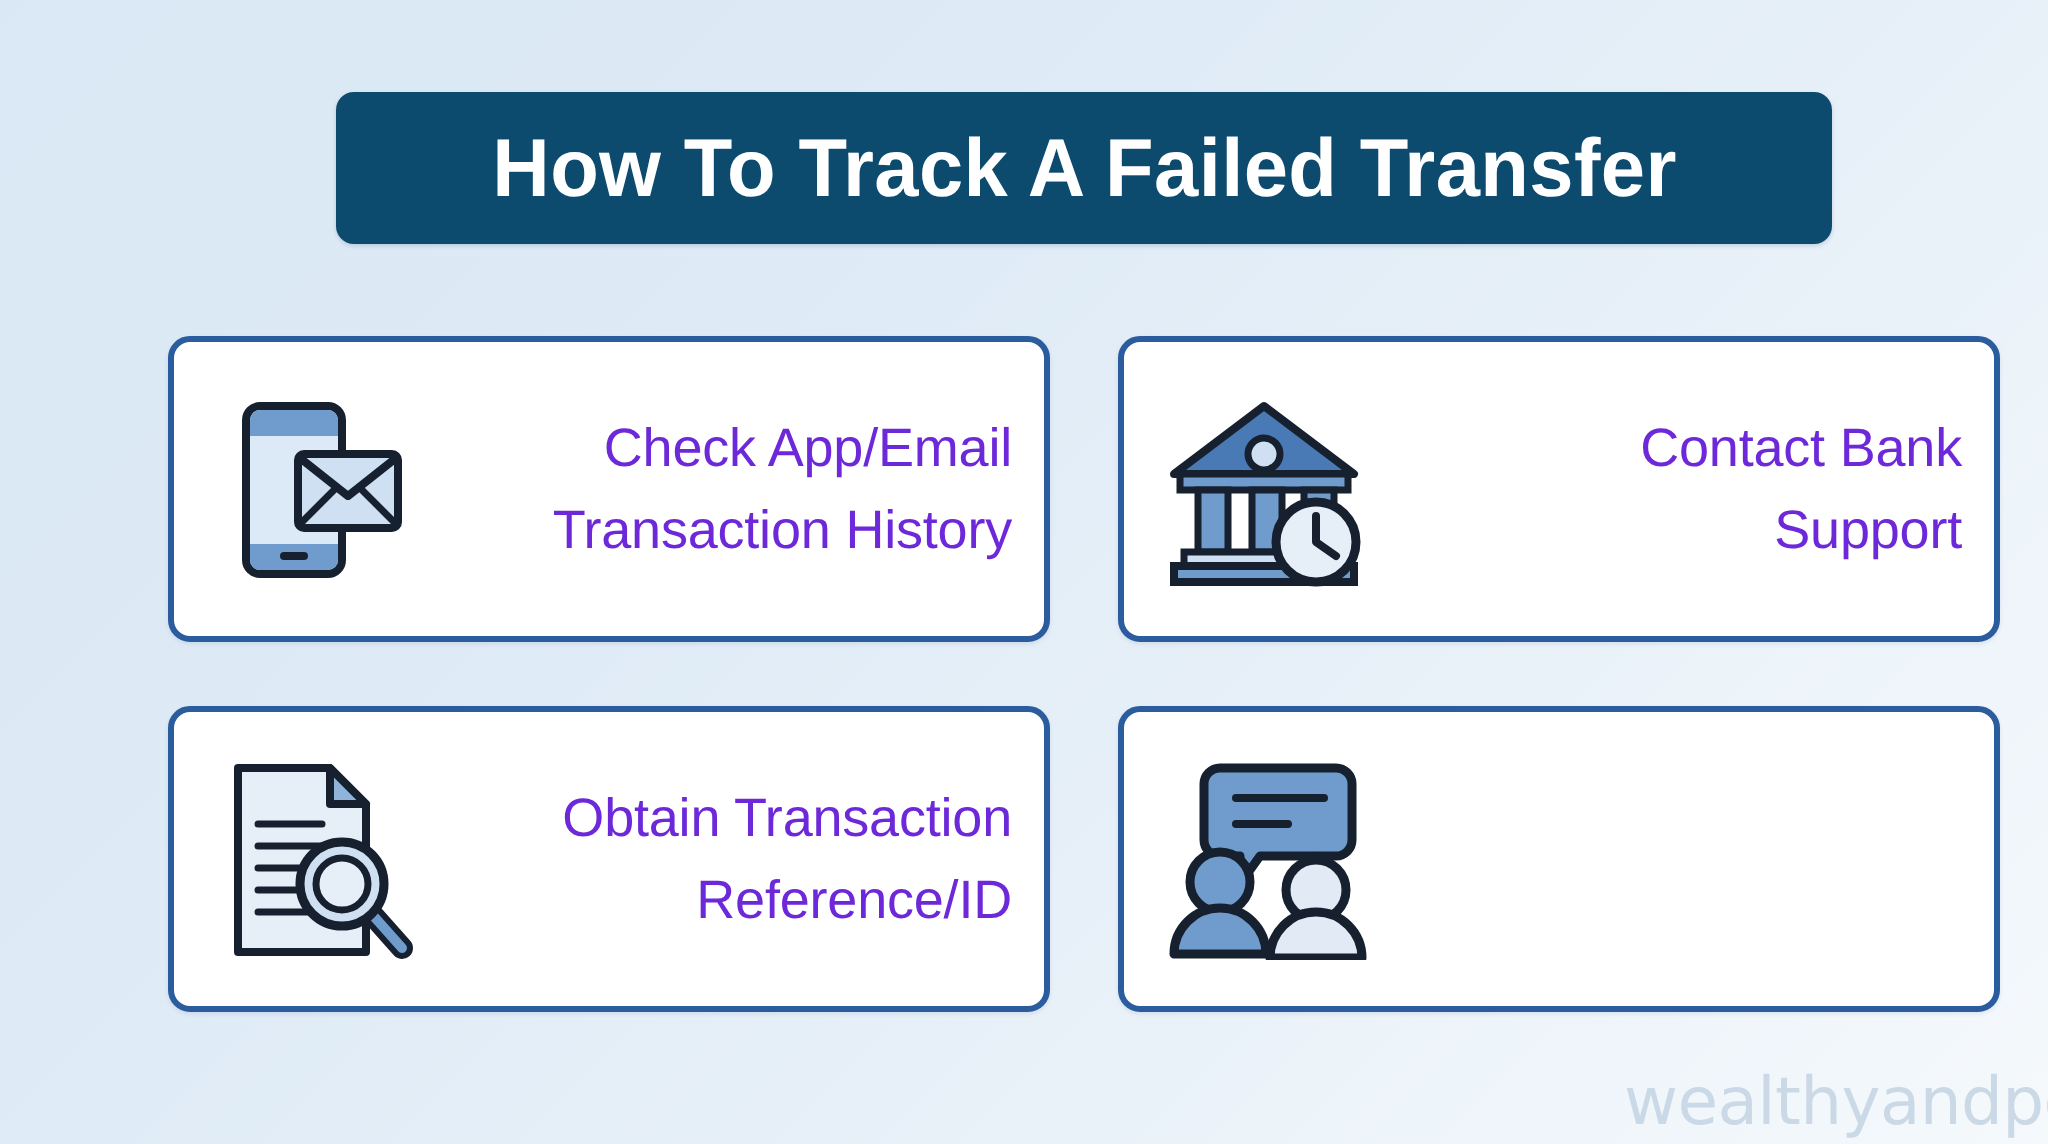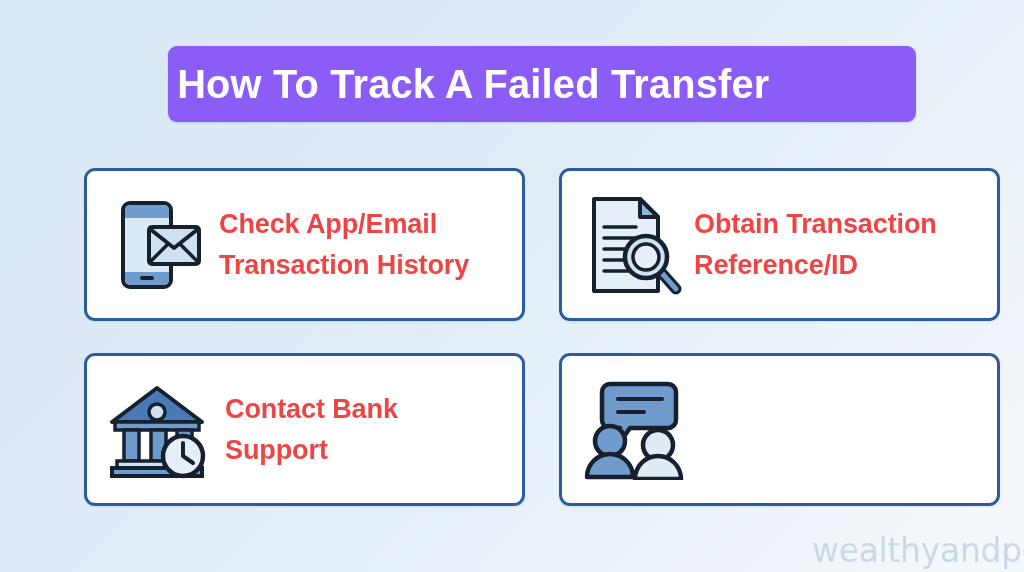--- a/index.html
+++ b/index.html
@@ -20,24 +20,25 @@
     inset: 0;
   }
 
   
   .title-banner {
     position: absolute;
     left: 168px;
     top: 46px;
     width: 748px;
     height: 76px;
-    background: #8b5cf6;
+    background: #0c4a6e;
     border-radius: 9px;
     display: flex;
     align-items: center;
+    justify-content: center;
     box-shadow: 0 1px 2px rgba(20,60,120,0.18);
   }
   .title-text {
     color: #ffffff;
     font-size: 41px;
     font-weight: bold;
     letter-spacing: 0.2px;
     white-space: nowrap;
     font-family: "Liberation Sans Narrow", "Liberation Sans", sans-serif;
     transform: scaleX(0.97);
@@ -72,28 +73,29 @@
     height: 108px;
     display: flex;
     align-items: center;
     justify-content: center;
   }
   .card-icon svg {
     display: block;
   }
   .card-label {
     flex: 1 1 auto;
-    color: #ef4444;
+    color: #6d28d9;
     font-size: 27px;
-    font-weight: bold;
+    font-weight: normal;
     line-height: 41px;
     letter-spacing: -0.1px;
     font-family: "Liberation Sans Narrow", "Liberation Sans", sans-serif;
     padding-left: 6px;
     white-space: pre-line;
+    text-align: right;
   }
   .card-2 .card-label, .card-4 .card-label { padding-left: 12px; }
 
   
   .watermark {
     position: absolute;
     left: 812px;
     top: 531px;
     font-size: 33px;
     font-weight: 500;
@@ -129,20 +131,44 @@
 
           <rect x="40" y="32" width="50" height="37" rx="3" ry="3" fill="#cfe0f2" stroke="#16202e" stroke-width="4"></rect>
           <path d="M41 34 L65 53 L89 34" fill="none" stroke="#16202e" stroke-width="4" stroke-linejoin="round" stroke-linecap="round"></path>
           <path d="M41 67 L58 50 M89 67 L72 50" fill="none" stroke="#16202e" stroke-width="3.5" stroke-linecap="round"></path>
         </svg>
       </div>
       <div class="card-label">Check App/Email
 Transaction History</div>
     </div>
 
+    <div class="card card-2">
+      <div class="card-icon">
+        <svg width="104" height="100" viewBox="0 0 104 100">
+
+          <path d="M50 8 L95 42 L5 42 Z" fill="#4a7ab5" stroke="#16202e" stroke-width="4" stroke-linejoin="round"></path>
+          <circle cx="50" cy="32" r="8" fill="#cfe0f2" stroke="#16202e" stroke-width="3.5"></circle>
+
+          <rect x="8" y="42" width="84" height="8" fill="#6f9ccd" stroke="#16202e" stroke-width="3.5"></rect>
+
+          <rect x="17" y="50" width="15" height="31" fill="#6f9ccd" stroke="#16202e" stroke-width="3.5"></rect>
+          <rect x="44" y="50" width="15" height="31" fill="#6f9ccd" stroke="#16202e" stroke-width="3.5"></rect>
+          <rect x="70" y="50" width="15" height="31" fill="#6f9ccd" stroke="#16202e" stroke-width="3.5"></rect>
+
+          <rect x="10" y="81" width="80" height="7" fill="#cfe0f2" stroke="#16202e" stroke-width="3.5"></rect>
+          <rect x="5" y="88" width="90" height="8" fill="#6f9ccd" stroke="#16202e" stroke-width="4"></rect>
+
+          <circle cx="76" cy="76" r="20" fill="#e6eef8" stroke="#16202e" stroke-width="4.5"></circle>
+          <path d="M76 63 L76 76 L86 83" fill="none" stroke="#16202e" stroke-width="4" stroke-linecap="round" stroke-linejoin="round"></path>
+        </svg>
+      </div>
+      <div class="card-label">Contact Bank
+Support</div>
+    </div>
+
     <div class="card card-3">
       <div class="card-icon">
         <svg width="100" height="104" viewBox="0 0 100 104">
 
           <path d="M10 6 h46 l18 18 v74 h-64 z" fill="#e6eef8" stroke="#16202e" stroke-width="4" stroke-linejoin="round"></path>
 
           <path d="M56 6 l18 18 h-18 z" fill="#8fb3d9" stroke="#16202e" stroke-width="4" stroke-linejoin="round"></path>
 
           <g stroke="#16202e" stroke-width="3.5" stroke-linecap="round">
             <line x1="20" y1="34" x2="52" y2="34"></line>
@@ -156,44 +182,20 @@
           <line x1="76" y1="78" x2="92" y2="96" stroke="#6f9ccd" stroke-width="5" stroke-linecap="round"></line>
 
           <circle cx="62" cy="64" r="21" fill="#cfe0f2" stroke="#16202e" stroke-width="4.5"></circle>
           <circle cx="62" cy="64" r="13" fill="#e6eef8" stroke="#16202e" stroke-width="3.5"></circle>
         </svg>
       </div>
       <div class="card-label">Obtain Transaction
 Reference/ID</div>
     </div>
 
-    <div class="card card-2">
-      <div class="card-icon">
-        <svg width="104" height="100" viewBox="0 0 104 100">
-
-          <path d="M50 8 L95 42 L5 42 Z" fill="#4a7ab5" stroke="#16202e" stroke-width="4" stroke-linejoin="round"></path>
-          <circle cx="50" cy="32" r="8" fill="#cfe0f2" stroke="#16202e" stroke-width="3.5"></circle>
-
-          <rect x="8" y="42" width="84" height="8" fill="#6f9ccd" stroke="#16202e" stroke-width="3.5"></rect>
-
-          <rect x="17" y="50" width="15" height="31" fill="#6f9ccd" stroke="#16202e" stroke-width="3.5"></rect>
-          <rect x="44" y="50" width="15" height="31" fill="#6f9ccd" stroke="#16202e" stroke-width="3.5"></rect>
-          <rect x="70" y="50" width="15" height="31" fill="#6f9ccd" stroke="#16202e" stroke-width="3.5"></rect>
-
-          <rect x="10" y="81" width="80" height="7" fill="#cfe0f2" stroke="#16202e" stroke-width="3.5"></rect>
-          <rect x="5" y="88" width="90" height="8" fill="#6f9ccd" stroke="#16202e" stroke-width="4"></rect>
-
-          <circle cx="76" cy="76" r="20" fill="#e6eef8" stroke="#16202e" stroke-width="4.5"></circle>
-          <path d="M76 63 L76 76 L86 83" fill="none" stroke="#16202e" stroke-width="4" stroke-linecap="round" stroke-linejoin="round"></path>
-        </svg>
-      </div>
-      <div class="card-label">Contact Bank
-Support</div>
-    </div>
-
     <div class="card card-4">
       <div class="card-icon">
         <svg width="104" height="100" viewBox="0 0 104 100">
 
           <path d="M28 4 h58 a8 8 0 0 1 8 8 v28 a8 8 0 0 1 -8 8 h-38 l-10 14 v-14 h-10
                    a8 8 0 0 1 -8 -8 v-28 a8 8 0 0 1 8 -8 z" fill="#6f9ccd" stroke="#16202e" stroke-width="4.5" stroke-linejoin="round"></path>
           <g stroke="#16202e" stroke-width="4" stroke-linecap="round">
             <line x1="36" y1="19" x2="80" y2="19"></line>
             <line x1="36" y1="32" x2="62" y2="32"></line>
           </g>

